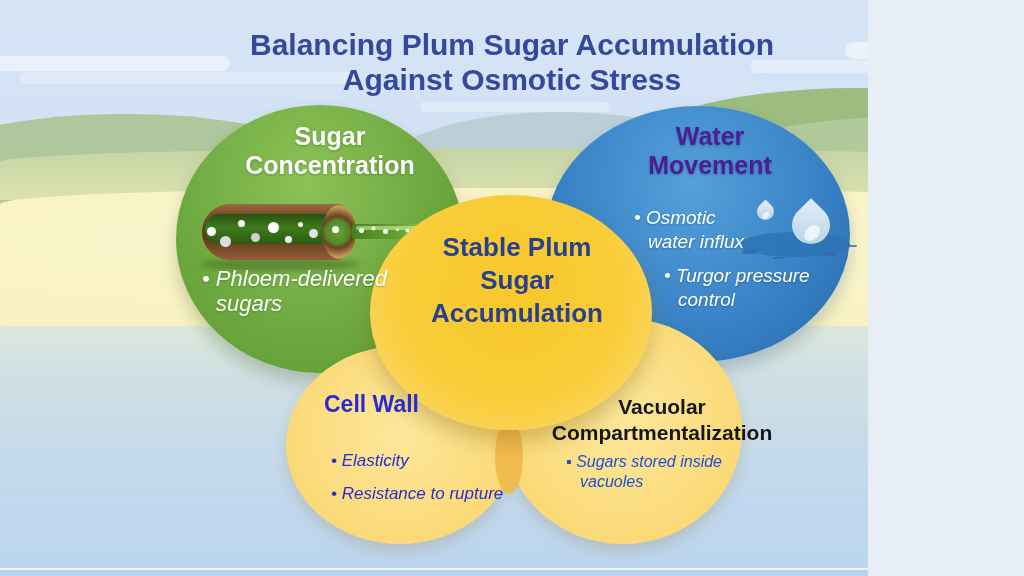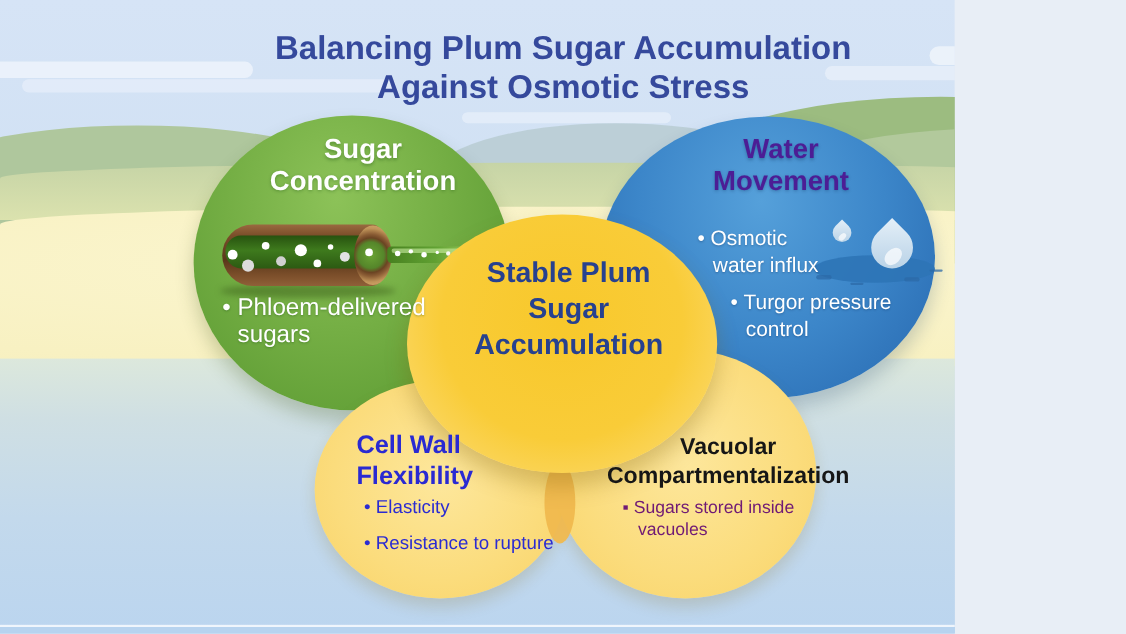--- a/index.html
+++ b/index.html
@@ -95,34 +95,34 @@
   .h-green{left:220px;top:122px;width:220px;color:#fff;font-size:25px;line-height:29px;
     text-shadow:0 1px 3px rgba(0,55,0,.3);}
   .h-blue{left:605px;top:122px;width:210px;color:#4c1d95;font-size:25px;line-height:29px;
     text-shadow:0 1px 3px rgba(0,30,70,.3);}
   .h-center{left:392px;top:231px;width:250px;color:#27418f;font-size:26px;line-height:33px;}
   .h-cw{left:312px;top:390px;width:150px;color:#2a2ad2;font-size:23px;line-height:28px;
     font-weight:bold;text-align:left;margin-left:12px;}
   .h-vac{left:537px;top:394px;width:250px;color:#161616;font-size:21px;line-height:26px;
     font-weight:bold;text-align:center;}
   .bullets{font-weight:normal;}
-  .bullet{padding-left:14px;text-indent:-14px;}
+  .bullet{padding-left:14px;text-indent:-14px;font-style:italic;}
   .bullet::before{content:"\2022\00a0";}
   .bullet.sq::before{content:"\25aa\00a0";}
   .b-green{left:202px;top:266px;width:195px;color:#fff;font-size:22px;line-height:25px;
     text-shadow:0 1px 2px rgba(0,55,0,.3);}
   .b-blue1{left:634px;top:206px;width:128px;color:#fff;font-size:19px;line-height:24px;
     text-shadow:0 1px 2px rgba(0,30,70,.3);}
   .b-blue2{left:664px;top:264px;width:158px;color:#fff;font-size:19px;line-height:24px;
     text-shadow:0 1px 2px rgba(0,30,70,.3);}
   .b-center{left:433px;top:310px;width:215px;color:#27418f;font-size:19px;line-height:27px;}
   .b-center .bullet{margin-bottom:2px;}
   .b-cw{left:331px;top:450px;width:210px;color:#2b2bd2;font-size:17px;line-height:22px;}
   .b-cw .bullet{margin-bottom:11px;}
-  .b-vac{left:566px;top:452px;width:182px;color:#701a75;font-size:16px;line-height:20px;}
+  .b-vac{left:566px;top:452px;width:182px;color:#1d4ed8;font-size:16px;line-height:20px;}
   .b-vac .bullet{margin-bottom:11px;}
 </style>
 </head>
 <body>
 
 <div class="stage">
 
   <div class="sky"></div>
   <div class="cloud c1"></div>
   <div class="cloud c2"></div>
@@ -186,21 +186,20 @@
     <div class="bullet">Turgor pressure control</div>
   </div>
 
   <div class="txt h-circle h-center">
     <div>Stable Plum</div>
     <div>Sugar Accumulation</div>
   </div>
 
   <div class="txt h-circle h-cw">
     <div>Cell Wall</div>
-    <div>Flexibility</div>
   </div>
   <div class="txt bullets b-cw">
     <div class="bullet">Elasticity</div>
     <div class="bullet">Resistance to rupture</div>
   </div>
 
   <div class="txt h-circle h-vac">
     <div>Vacuolar</div>
     <div>Compartmentalization</div>
   </div>

